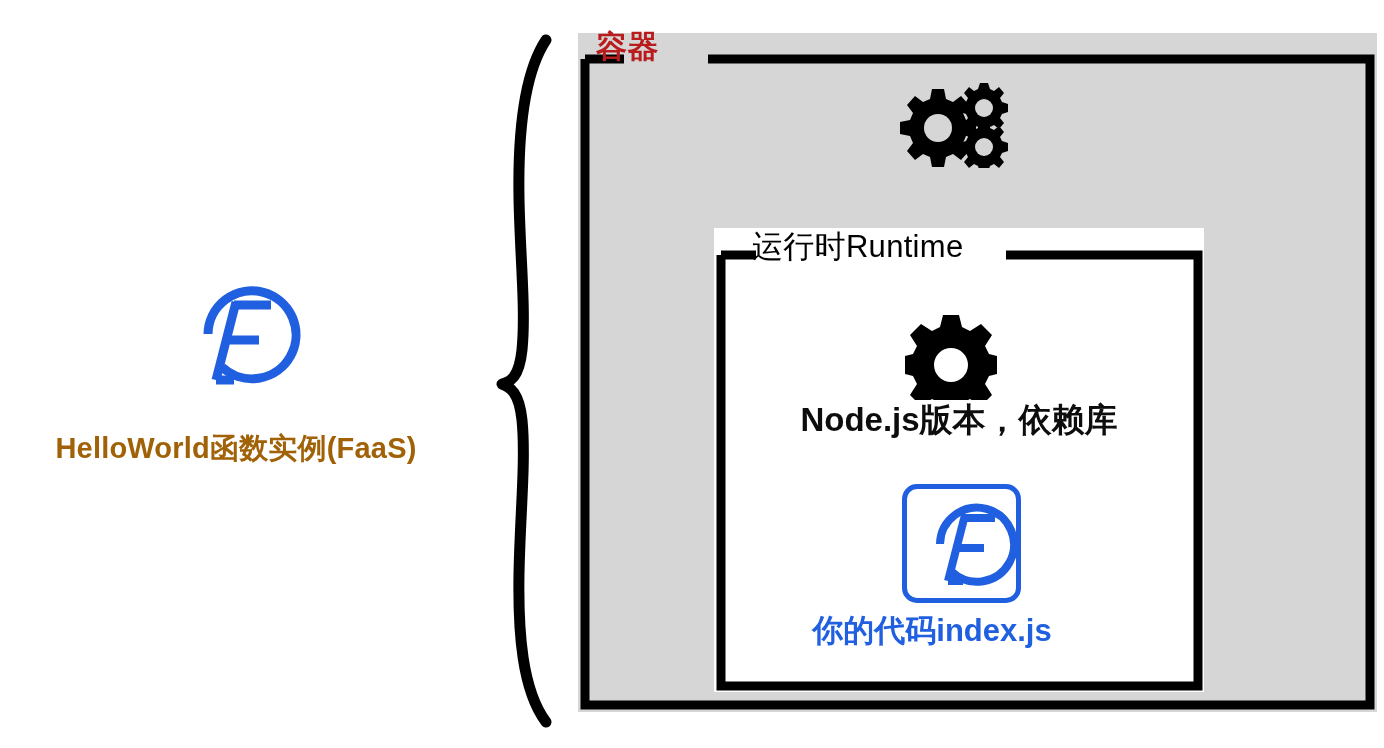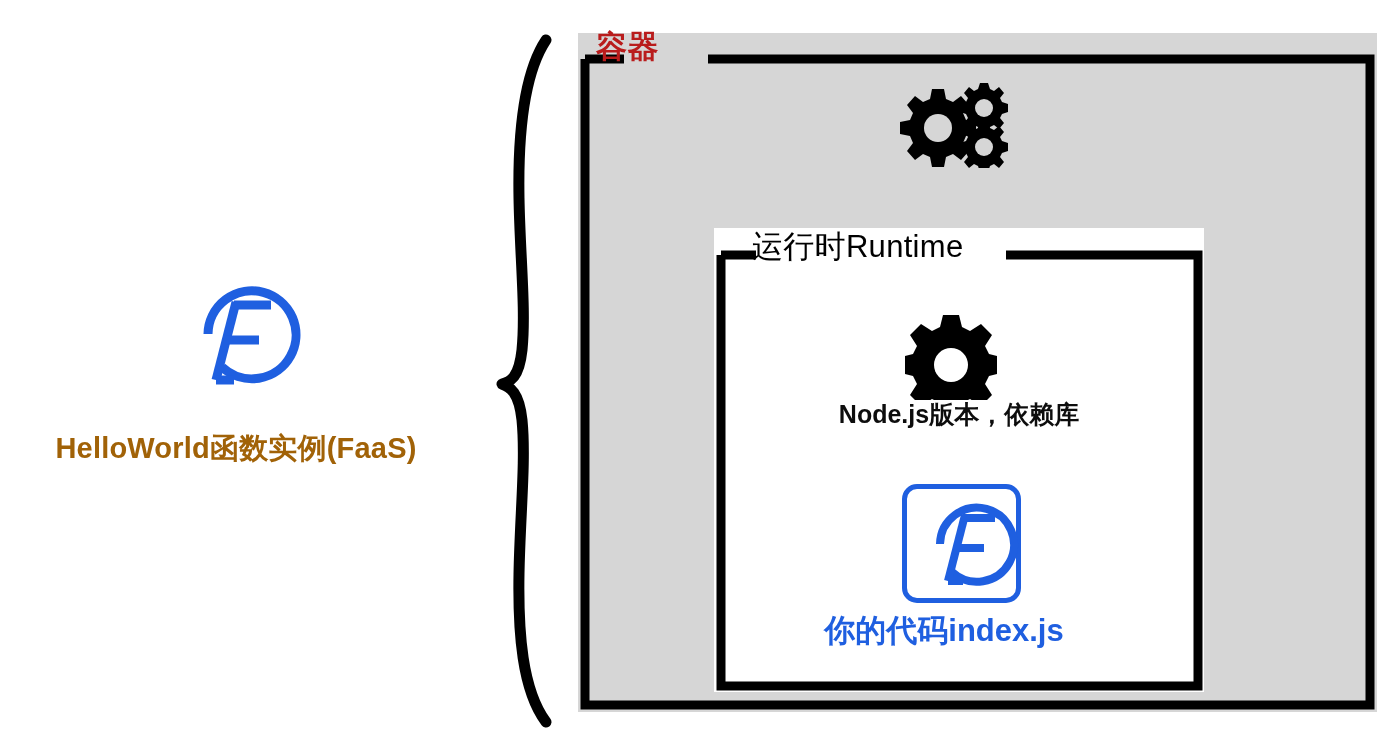--- a/index.html
+++ b/index.html
@@ -130,21 +130,21 @@
     top: 310px;
     width: 92px;
     height: 90px;
   }
   #node-text {
     position: absolute;
     left: 714px;
     top: 398px;
     width: 490px;
     text-align: center;
-    font-size: 25px;
+    font-size: 33px;
     font-weight: bold;
     color: #0d0d0d;
     white-space: nowrap;
   }
 
   
   #code-box {
     position: absolute;
     left: 902px;
     top: 484px;
@@ -165,21 +165,20 @@
   #code-text {
     position: absolute;
     left: 714px;
     top: 610px;
     width: 436px;
     text-align: center;
     font-size: 31px;
     font-weight: bold;
     color: #1f5fe0;
     white-space: nowrap;
-    padding-left: 12px;
   }
 </style>
 </head>
 <body>
 
 <div id="canvas">
 
   <div id="faas-block">
     <svg id="faas-logo" width="150" height="150" viewBox="0 0 150 150">
       <path d="M 47 72 A 44 44 0 1 1 61 105" fill="none" stroke="#1f5fe0" stroke-width="9" stroke-linecap="butt"></path>

